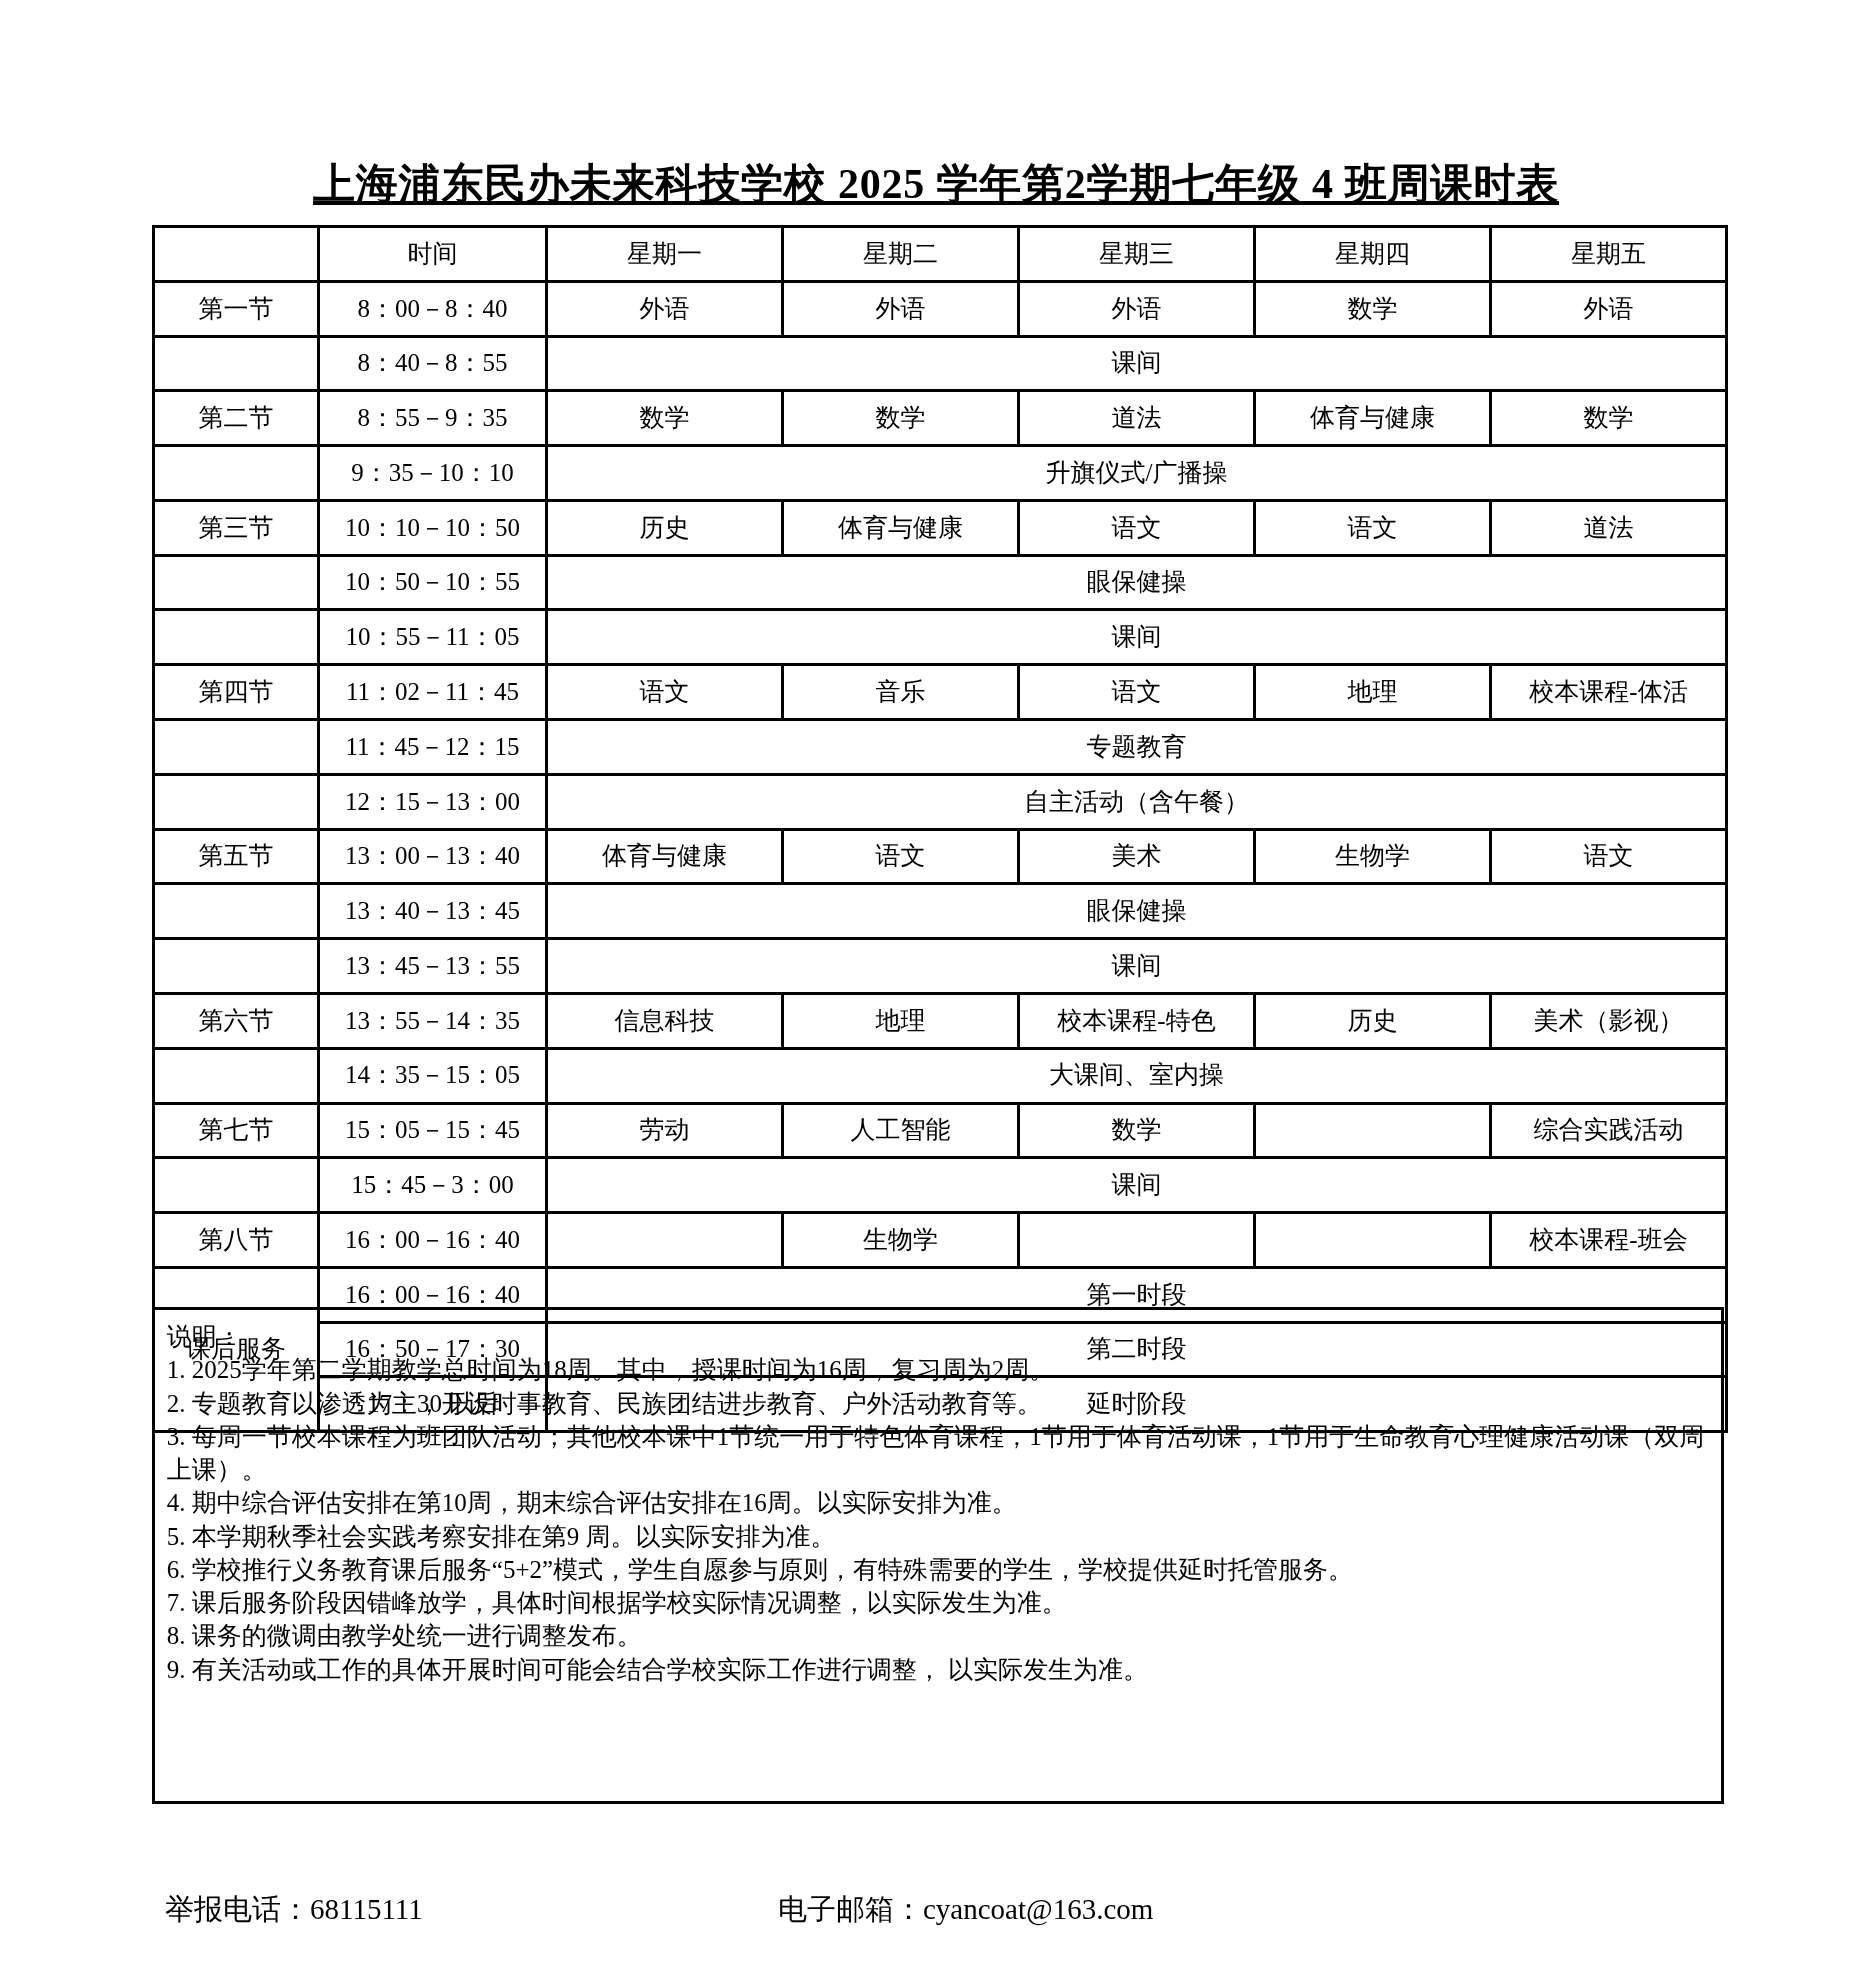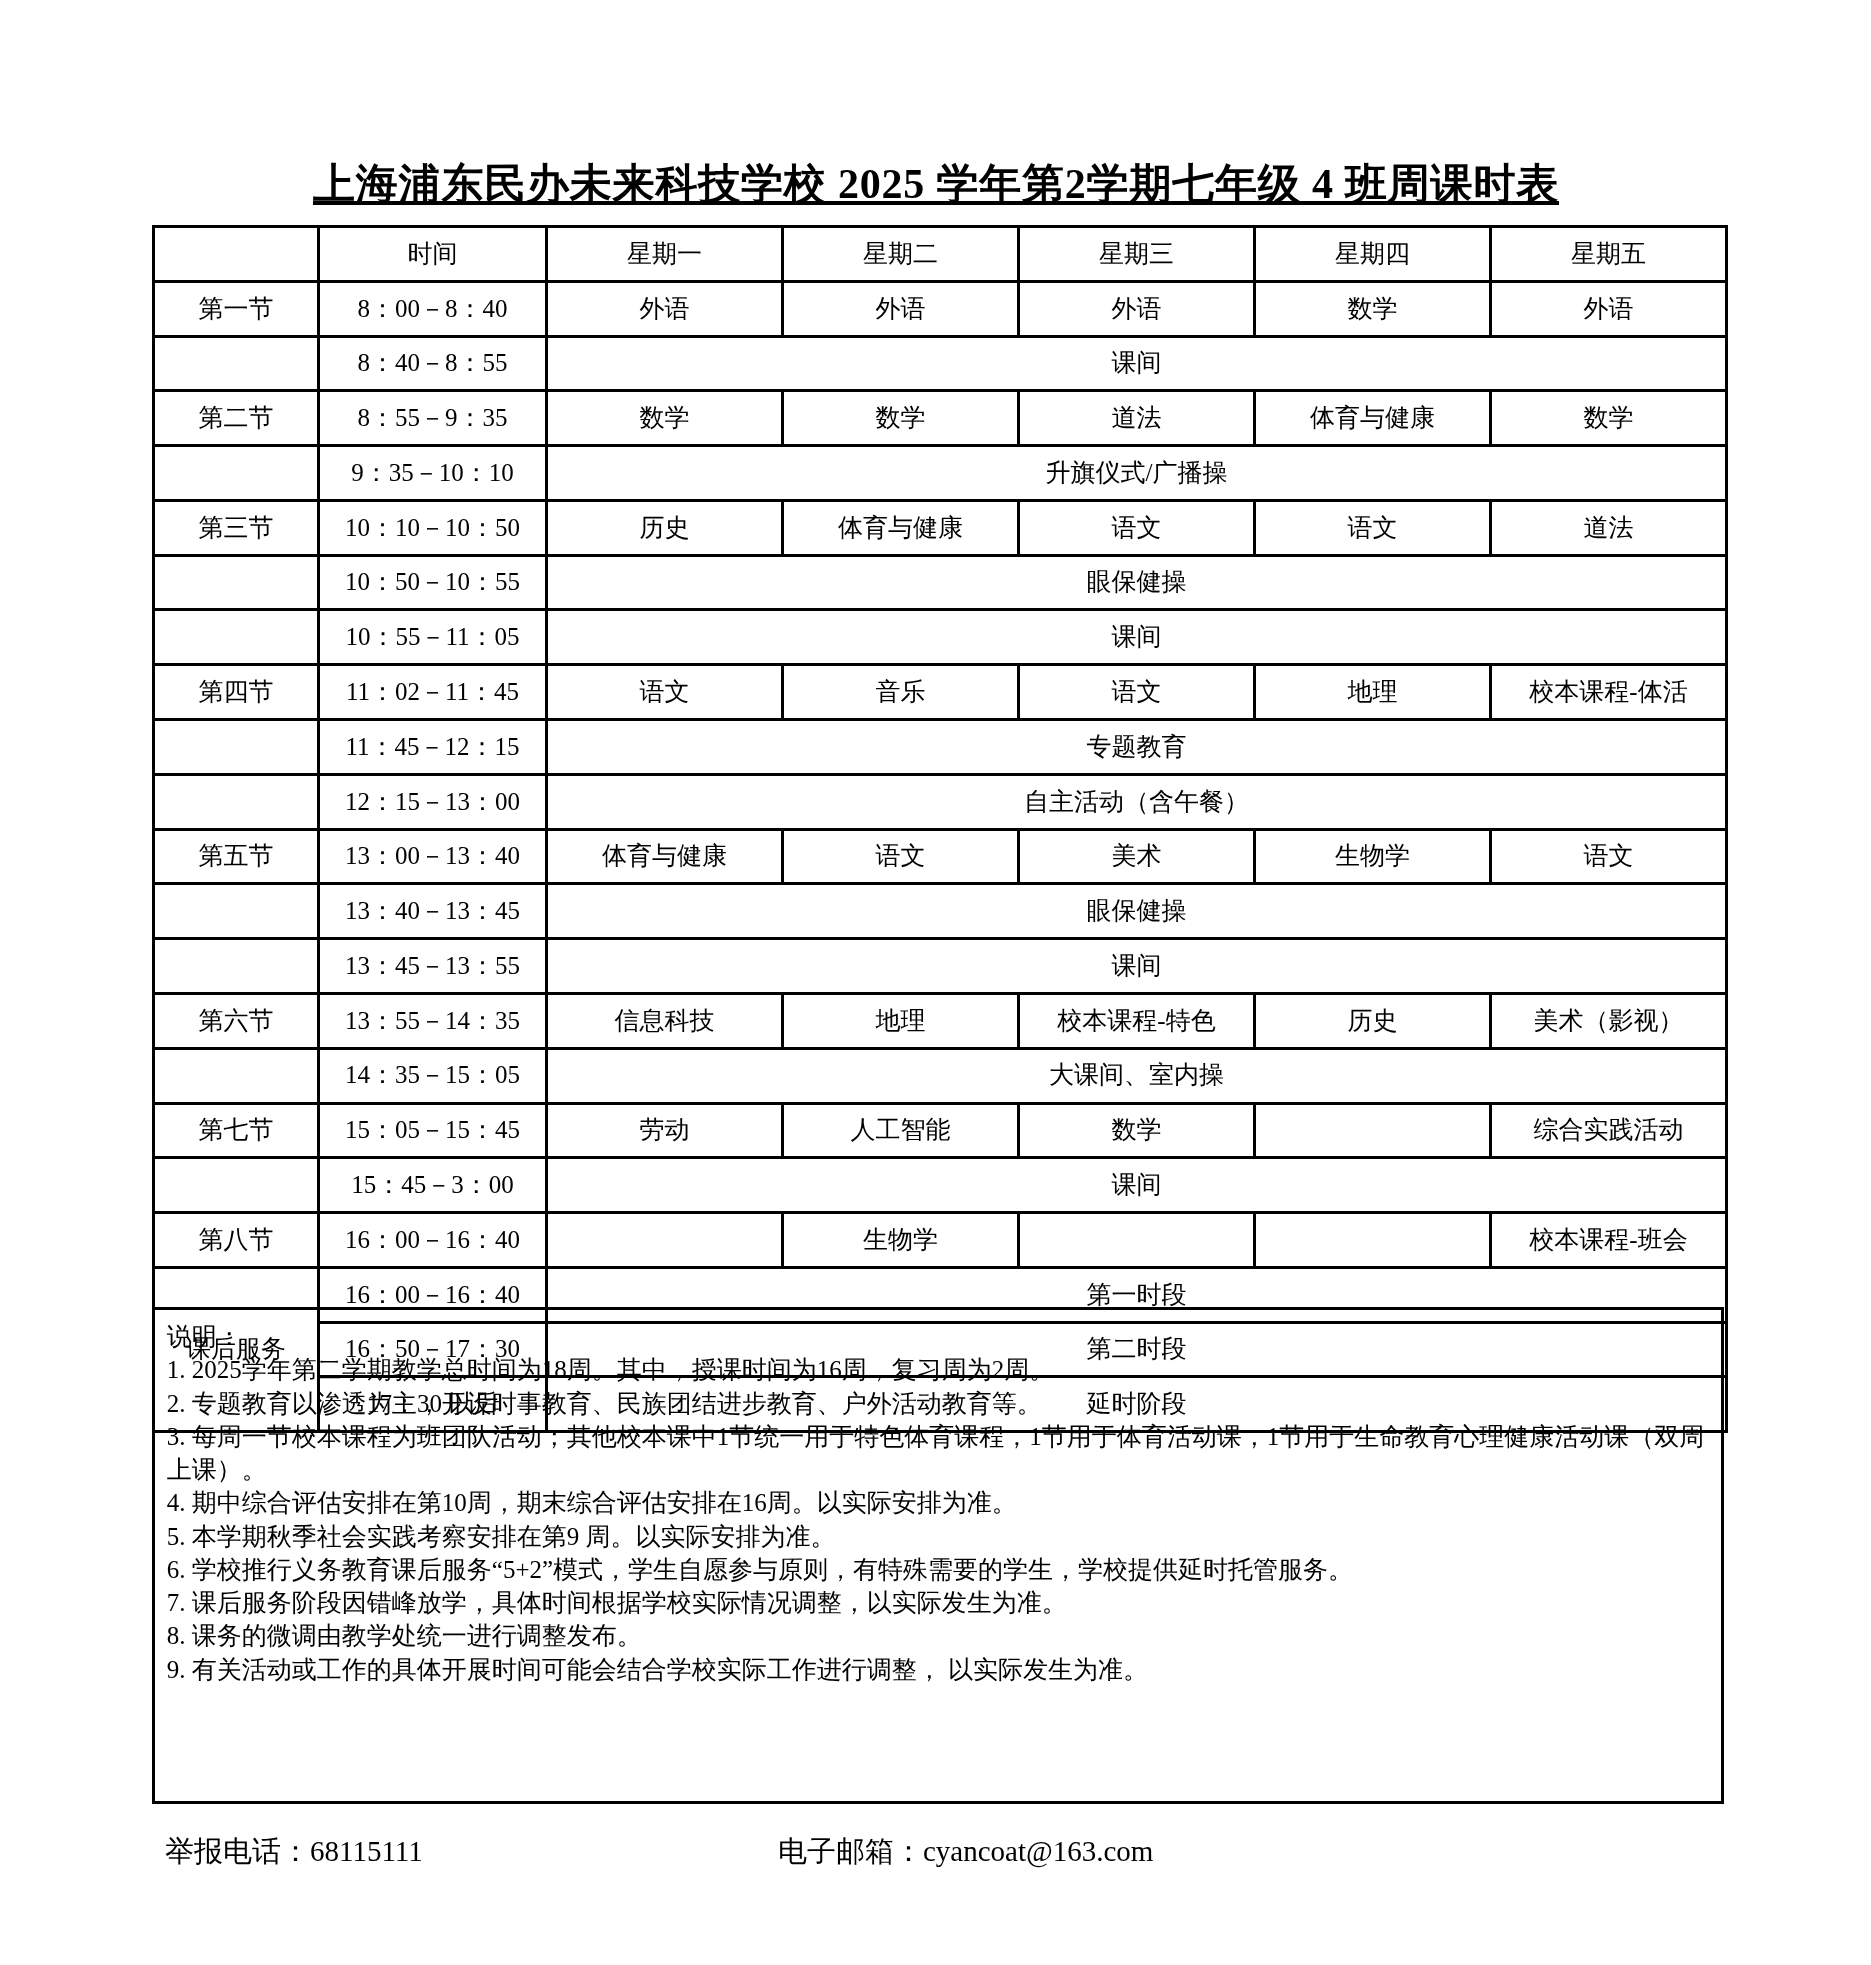--- a/index.html
+++ b/index.html
@@ -49,21 +49,21 @@
     padding:10.2px 11.8px 3.9px 11.8px;
   }
   .notes .ln {
     font-size:25px;
     line-height:1.33;
     white-space:pre-wrap;
     word-break:break-all;
   }
 
   
-  .footer { position:absolute; left:165px; top:1833px; width:1533px; }
+  .footer { position:absolute; left:165px; top:1891px; width:1533px; }
   .frow { display:flex; margin-bottom:7px; }
   .fcell-l { width:613px; font-size:29px; line-height:1.25; white-space:pre; }
   .fcell-r { font-size:29px; line-height:1.25; white-space:pre; }
 </style>
 </head>
 <body>
 
 <div class="page">
 
   <div class="title">上海浦东民办未来科技学校 2025 学年第2学期七年级 4 班周课时表</div>

